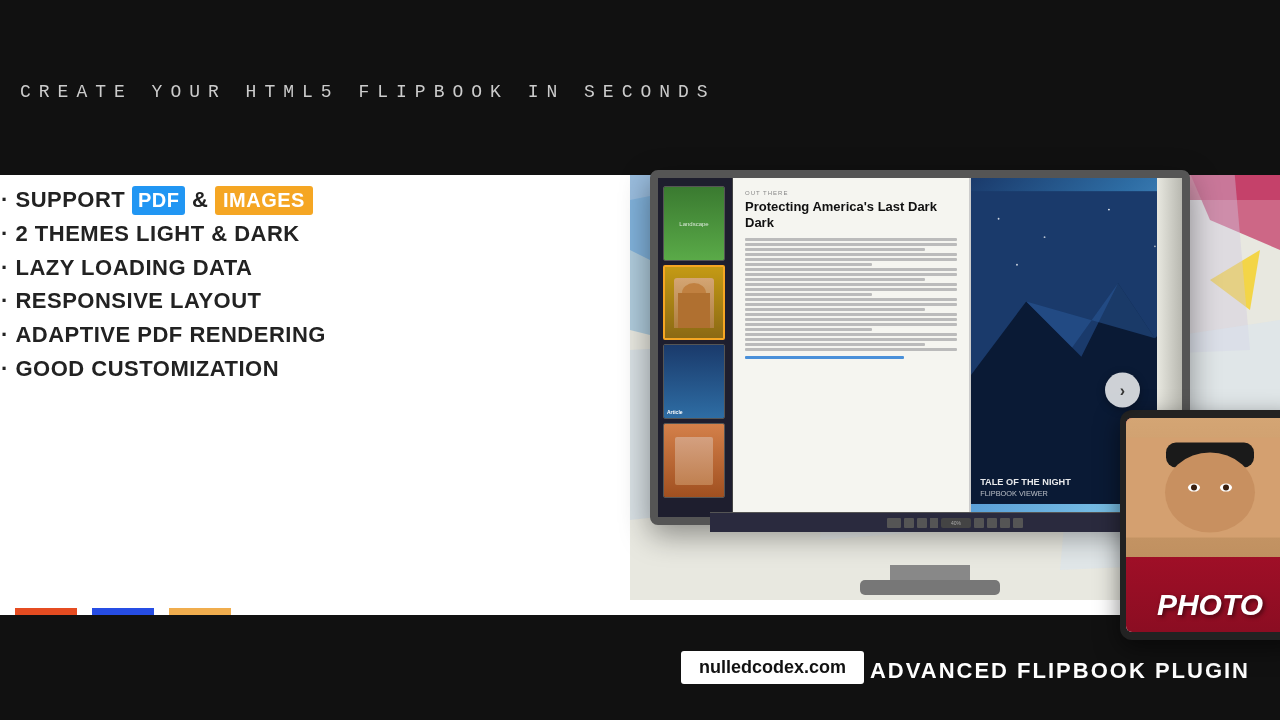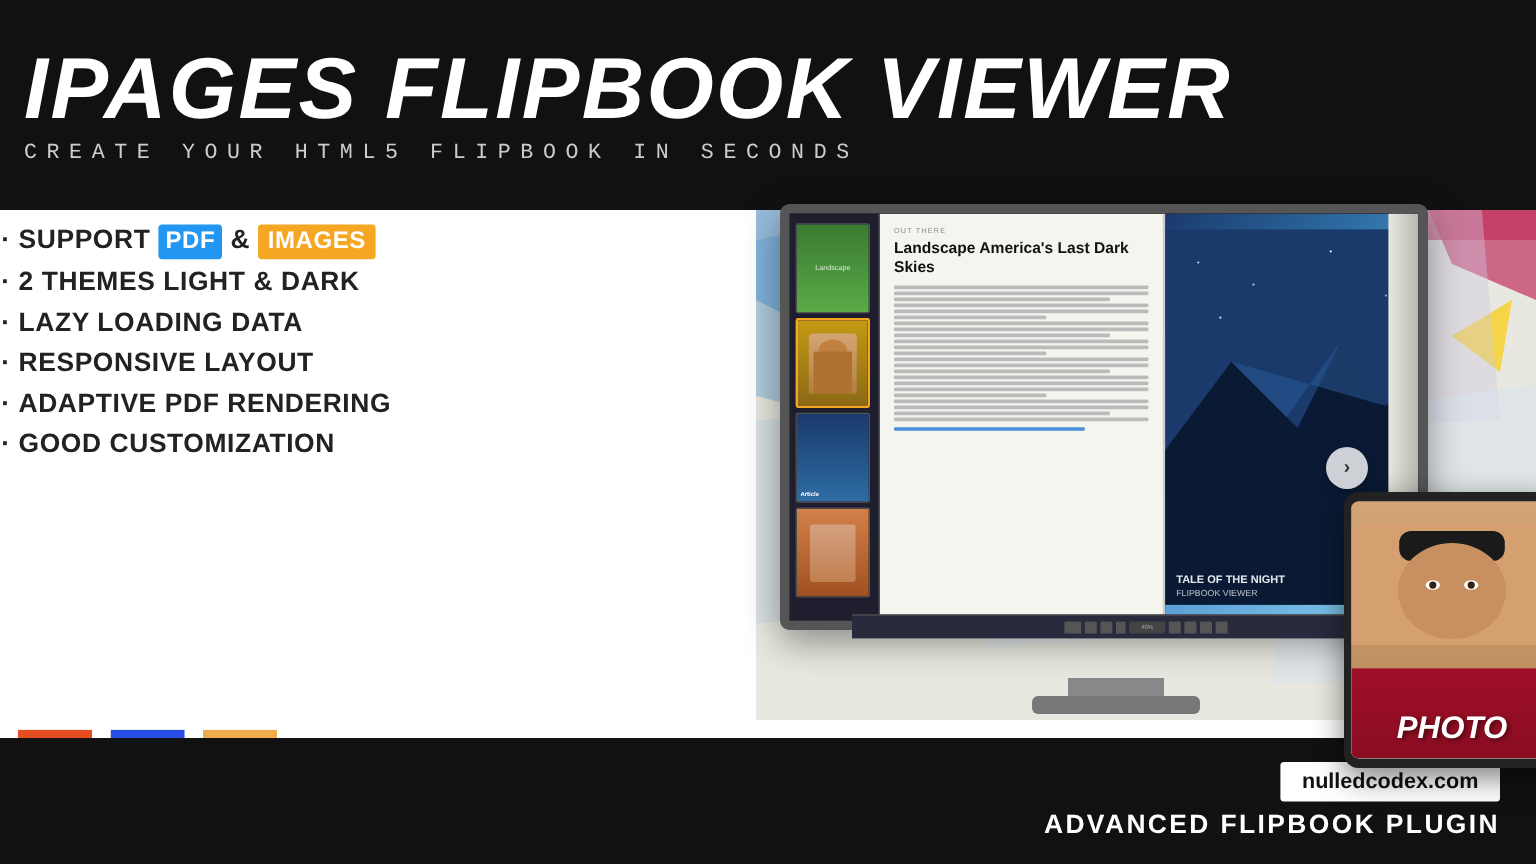--- a/index.html
+++ b/index.html
@@ -349,21 +349,20 @@
       background: #111;
       z-index: 3;
       display: flex;
       align-items: center;
       justify-content: flex-end;
       padding-right: 30px;
     }
 
     .bottom-right-content {
       display: flex;
-      flex-direction: column;
       align-items: flex-end;
       gap: 6px;
     }
 
     .nulled-badge {
       background: #fff;
       color: #111;
       font-size: 18px;
       font-weight: 700;
       padding: 6px 18px;
@@ -413,21 +412,20 @@
   <polygon points="100,300 130,280 125,320" fill="#f5d020" opacity="0.6"></polygon>
 
   <polygon points="200,100 400,80 380,250 180,260" fill="#e8d0c0" opacity="0.4"></polygon>
   <polygon points="400,150 600,120 620,350 380,360" fill="#d0c8e0" opacity="0.4"></polygon>
   <polygon points="0,350 200,340 180,500 0,520" fill="#c8d8e8" opacity="0.5"></polygon>
   <polygon points="200,350 450,330 440,520 190,540" fill="#e0e8f0" opacity="0.5"></polygon>
   <polygon points="450,350 650,320 650,560 430,570" fill="#d8e4f0" opacity="0.5"></polygon>
 </svg>
 
 <div class="header">
-  <div class="main-title">IPAGES FLIPBOOK VIEWER</div>
   <div class="sub-title">CREATE YOUR HTML5 FLIPBOOK IN SECONDS</div>
 </div>
 
 <div class="left-content">
   <ul class="features-list">
     <li>
       SUPPORT <span class="badge-pdf">PDF</span>
       &amp;
       <span class="badge-images">IMAGES</span>
     </li>
@@ -496,21 +494,21 @@
             <div style="width:100%;height:100%;background:linear-gradient(180deg,#d4804a,#a05020);display:flex;align-items:center;justify-content:center;">
               <div style="width:38px;height:48px;background:linear-gradient(180deg,#d4a080,#c08050);border-radius:2px;"></div>
             </div>
           </div>
         </div>
 
         <div class="flipbook-pages">
 
           <div class="page-left">
             <div style="font-size:6px;color:#888;margin-bottom:3px;letter-spacing:1px;">OUT THERE</div>
-            <div style="font-size:13px;font-weight:900;color:#111;line-height:1.2;margin-bottom:8px;">Landscape America's Last Dark Skies</div>
+            <div style="font-size:13px;font-weight:900;color:#111;line-height:1.2;margin-bottom:8px;">Protecting America's Last Dark Dark</div>
             <div class="page-text-lines">
               <div class="text-line full"></div>
               <div class="text-line full"></div>
               <div class="text-line medium"></div>
               <div class="text-line full"></div>
               <div class="text-line full"></div>
               <div class="text-line short"></div>
               <div class="text-line full"></div>
               <div class="text-line full"></div>
               <div class="text-line medium"></div>
@@ -593,21 +591,21 @@
 
             <ellipse cx="84" cy="55" rx="45" ry="40" fill="#c89060"></ellipse>
 
             <ellipse cx="68" cy="50" rx="6" ry="4" fill="#fff"></ellipse>
             <ellipse cx="100" cy="50" rx="6" ry="4" fill="#fff"></ellipse>
             <circle cx="68" cy="50" r="3" fill="#3a2010"></circle>
             <circle cx="100" cy="50" r="3" fill="#3a2010"></circle>
           </svg>
         </div>
         <div style="position:relative;z-index:3;">
-          <div style="font-size:26px;font-weight:900;color:#fff;font-style:italic;text-transform:uppercase;text-shadow:2px 2px 4px rgba(0,0,0,0.5);">PHOTO</div>
+          <div style="font-size:30px;font-weight:900;color:#fff;font-style:italic;text-transform:uppercase;text-shadow:2px 2px 4px rgba(0,0,0,0.5);">PHOTO</div>
         </div>
       </div>
     </div>
   </div>
 </div>
 
 <div class="bottom-bar">
   <div class="bottom-right-content">
     <div class="nulled-badge">nulledcodex.com</div>
     <div class="advanced-badge">ADVANCED FLIPBOOK PLUGIN</div>

